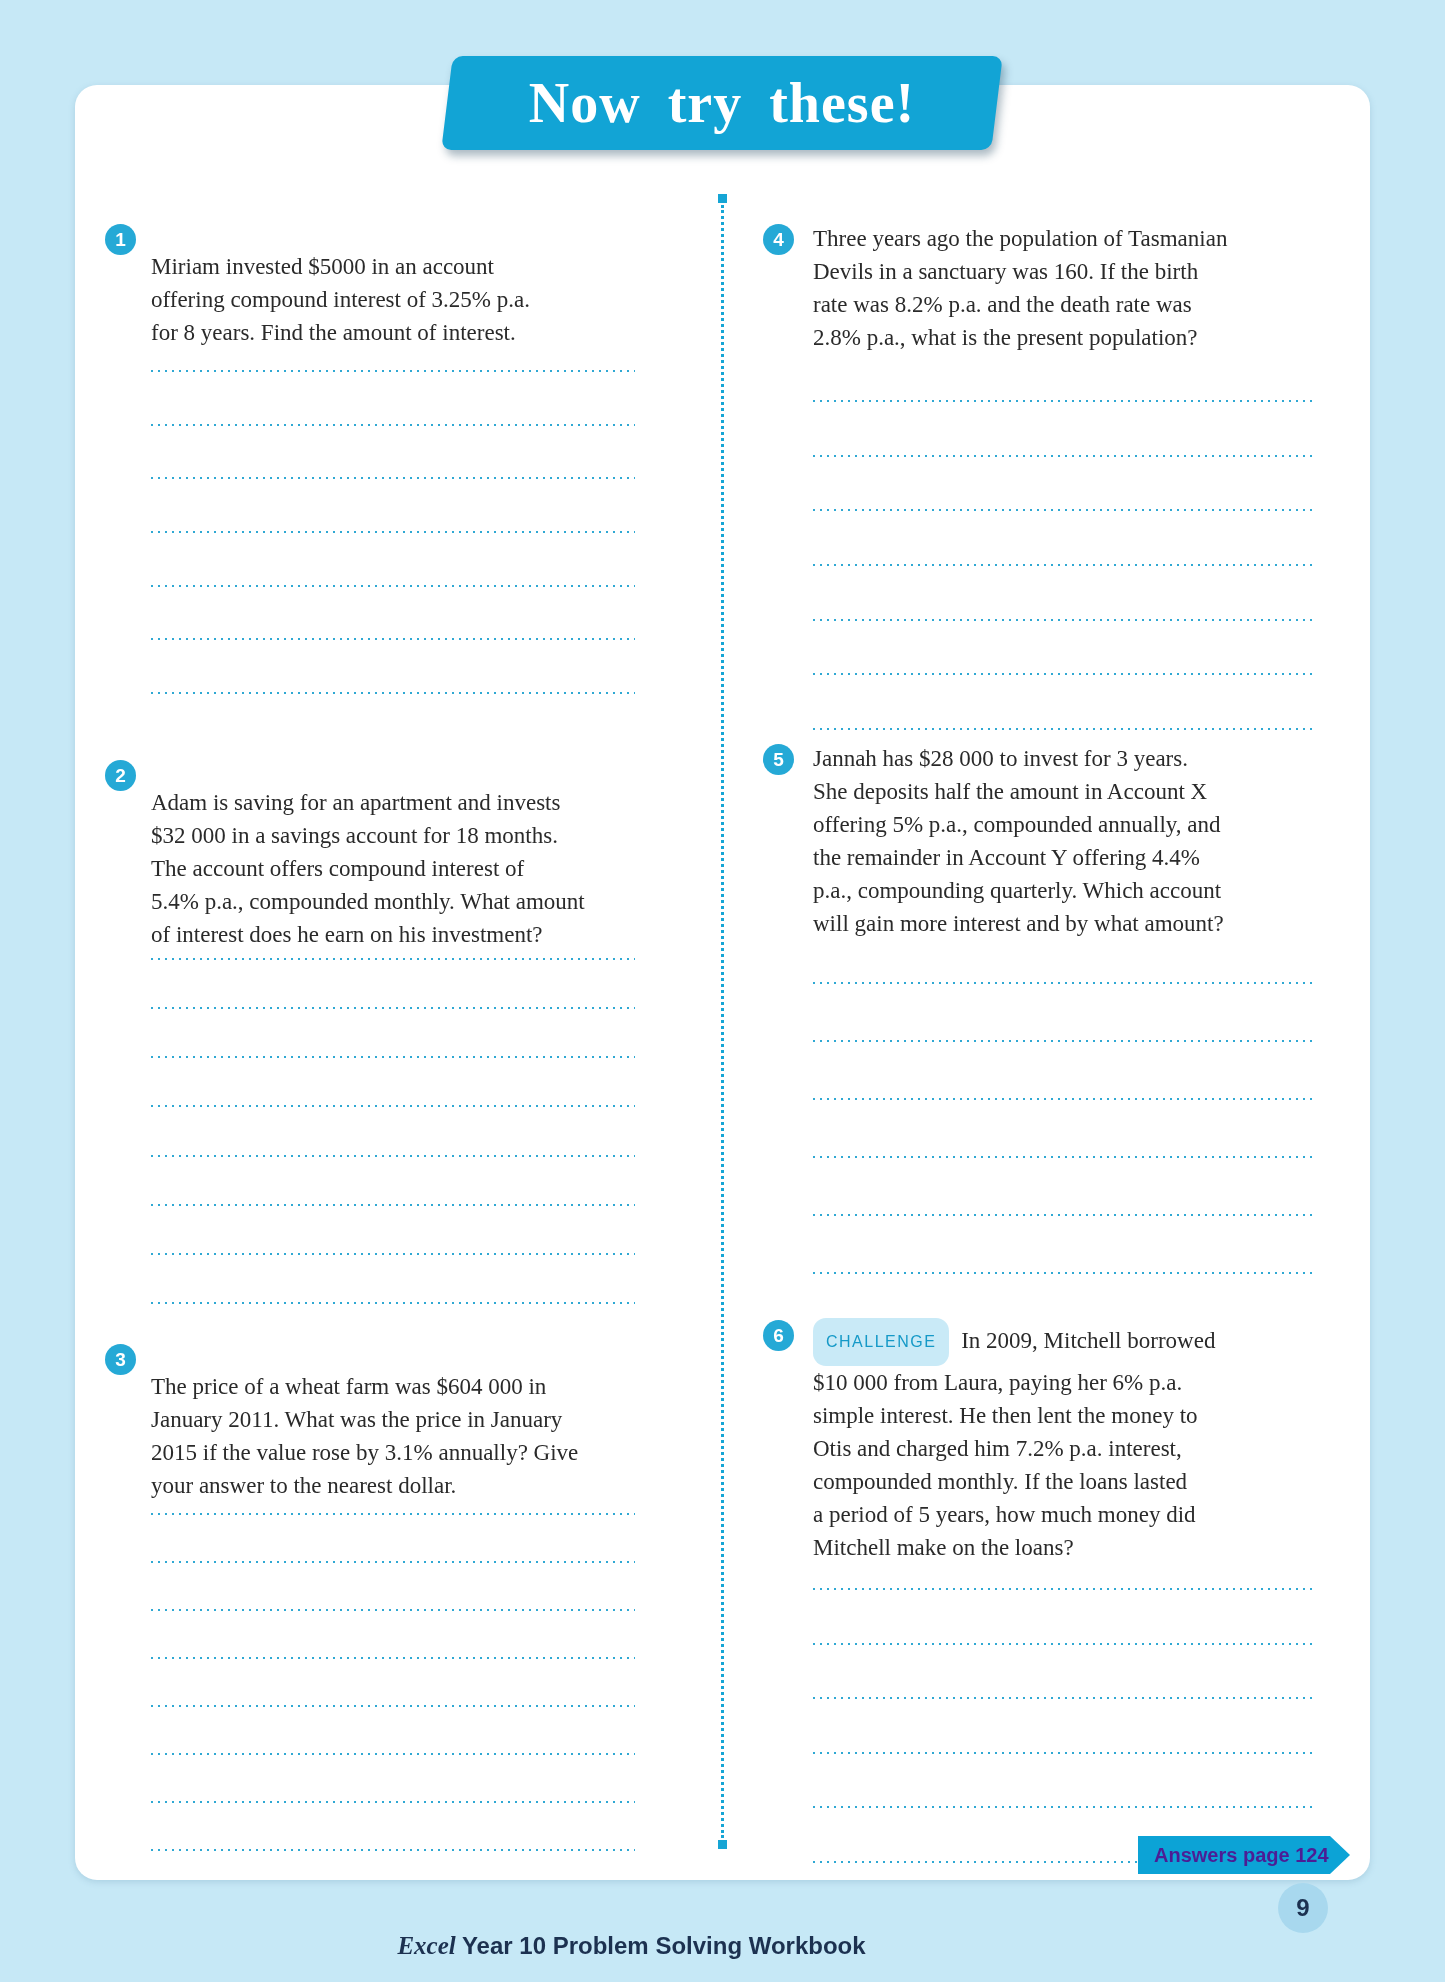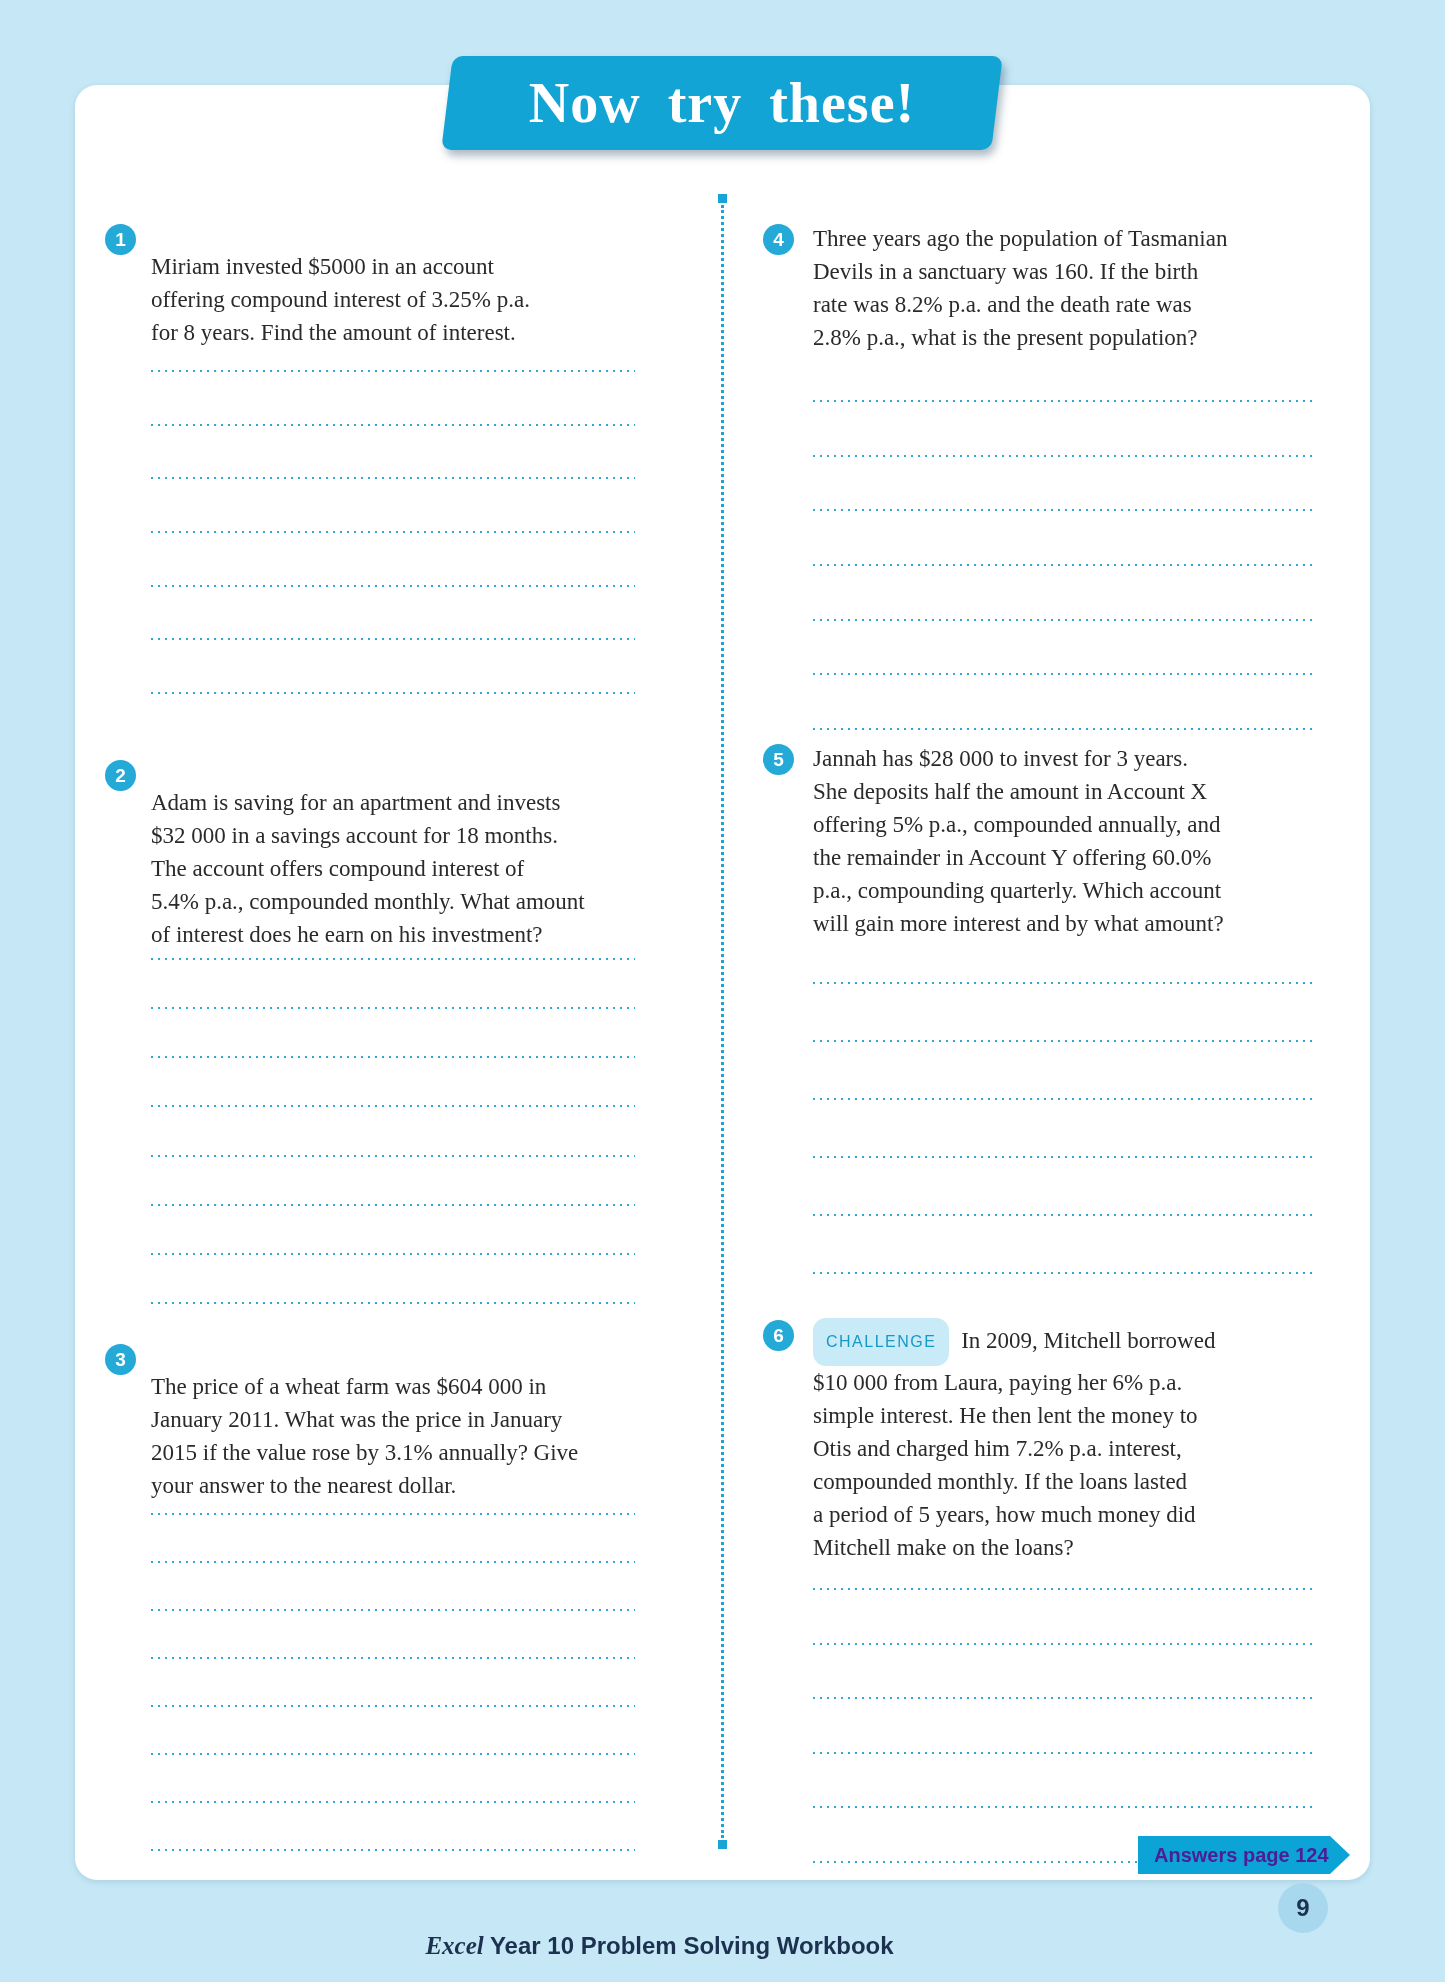--- a/index.html
+++ b/index.html
@@ -91,21 +91,21 @@
     background:#0ca3d6;
     clip-path:polygon(0 0,calc(100% - 20px) 0,100% 50%,calc(100% - 20px) 100%,0 100%);
     display:flex;align-items:center;
     color:#4c1d95;font-family:"Liberation Sans", sans-serif;
     font-weight:bold;font-size:20px;padding-left:16px;box-sizing:border-box;
   }
   
   .footer{
     position:absolute;left:0;top:1932px;width:1263px;text-align:center;
     color:#1c3150;font-family:"Liberation Sans", sans-serif;
-    font-weight:bold;font-size:24px;z-index:4;padding-left:28px;
+    font-weight:bold;font-size:24px;z-index:4;
   }
   .footer .brand{font-style:italic;font-family:"Liberation Serif", serif;font-size:25px;}
   .page-circle{
     position:absolute;left:1278px;top:1883px;width:50px;height:50px;border-radius:50%;
     background:#a8d8ee;color:#1c3150;z-index:4;
     display:flex;align-items:center;justify-content:center;
     font-family:"Liberation Sans", sans-serif;font-weight:bold;font-size:24px;
   }
 </style>
 </head>
@@ -190,21 +190,21 @@
       <div class="dotted-line"></div>
       <div class="dotted-line"></div>
     </div>
 </section>
 
 <section class="q q-right" id="q5">
   <span class="badge">5</span>
   <p class="qtext">Jannah has $28 000 to invest for 3 years.
 She deposits half the amount in Account X
 offering 5% p.a., compounded annually, and
-the remainder in Account Y offering 60.0%
+the remainder in Account Y offering 4.4%
 p.a., compounding quarterly. Which account
 will gain more interest and by what amount?</p>
   <div class="answer-lines">
       <div class="dotted-line"></div>
       <div class="dotted-line"></div>
       <div class="dotted-line"></div>
       <div class="dotted-line"></div>
       <div class="dotted-line"></div>
       <div class="dotted-line"></div>
     </div>

